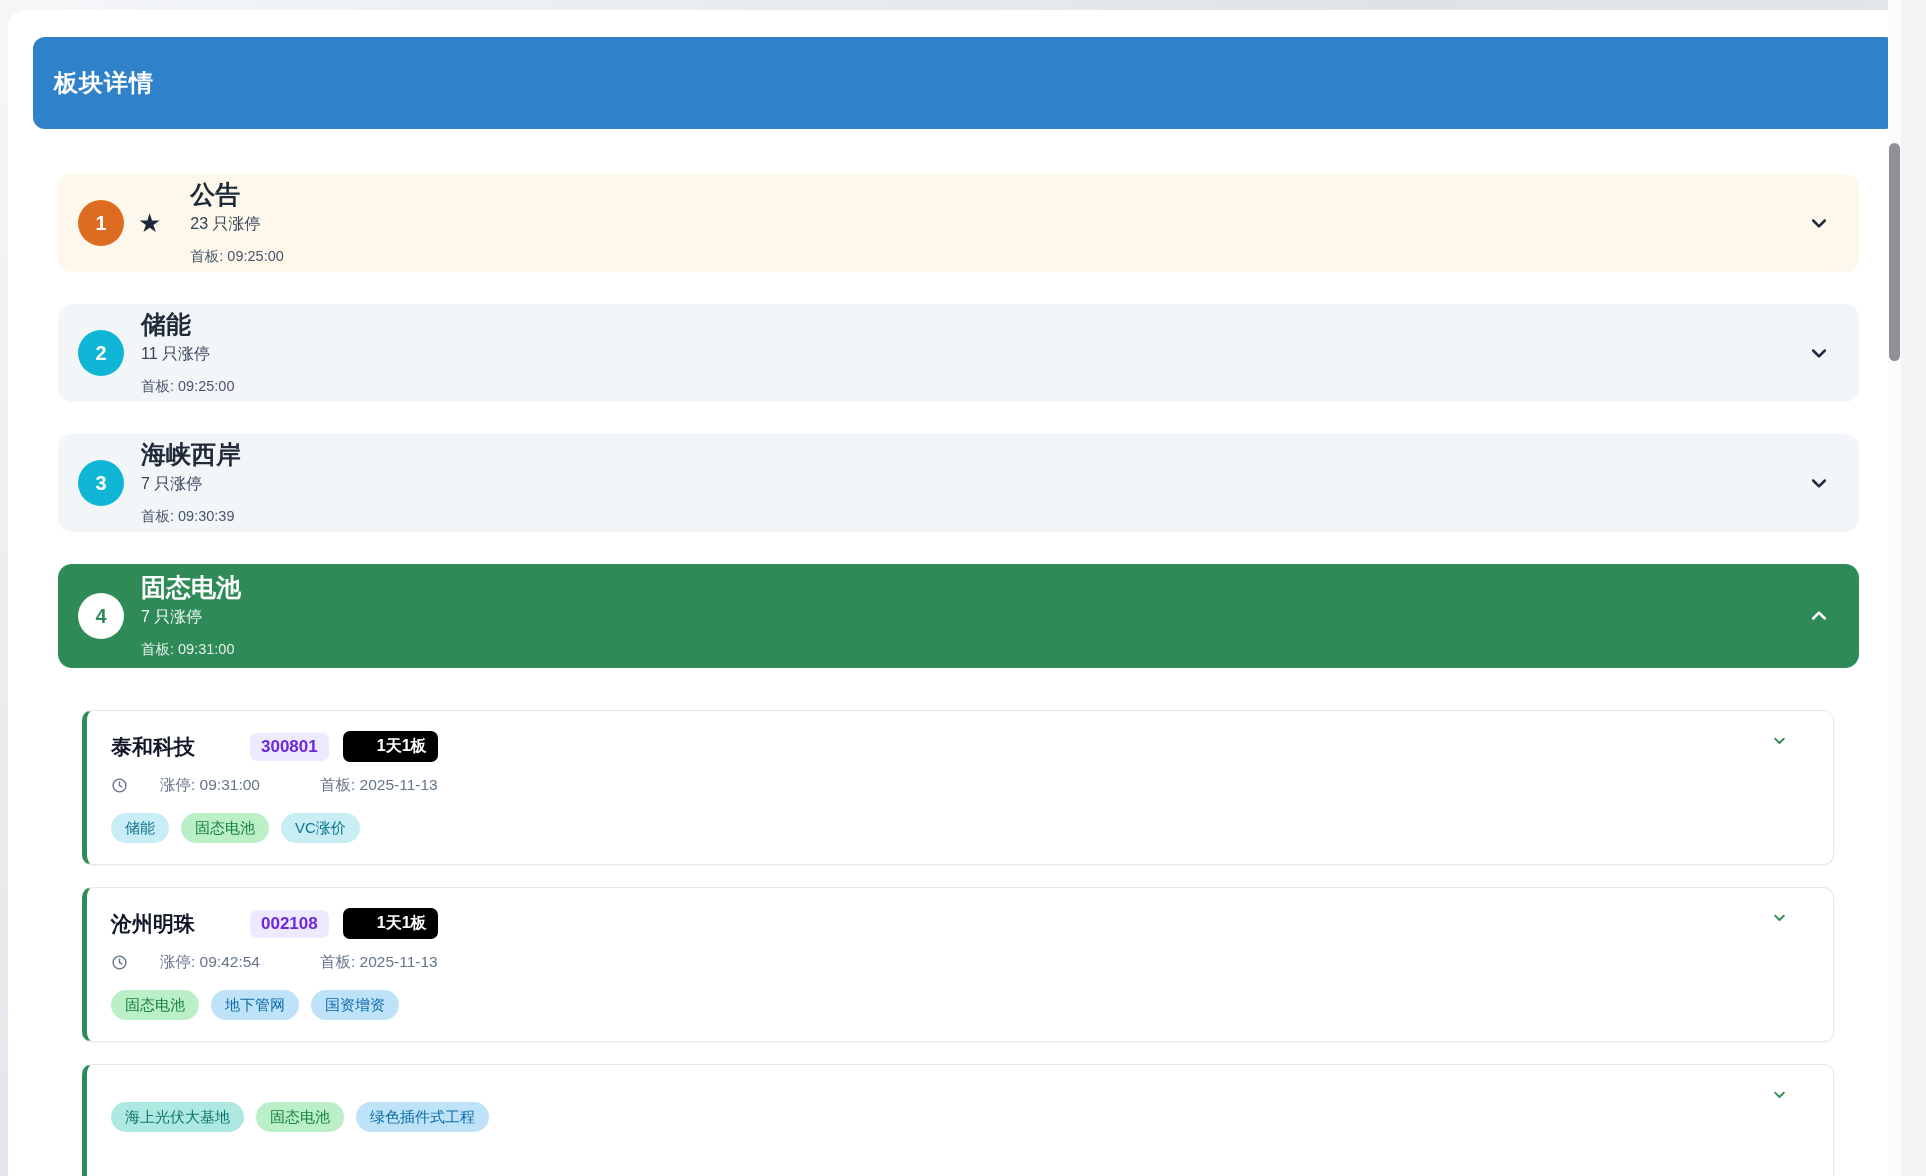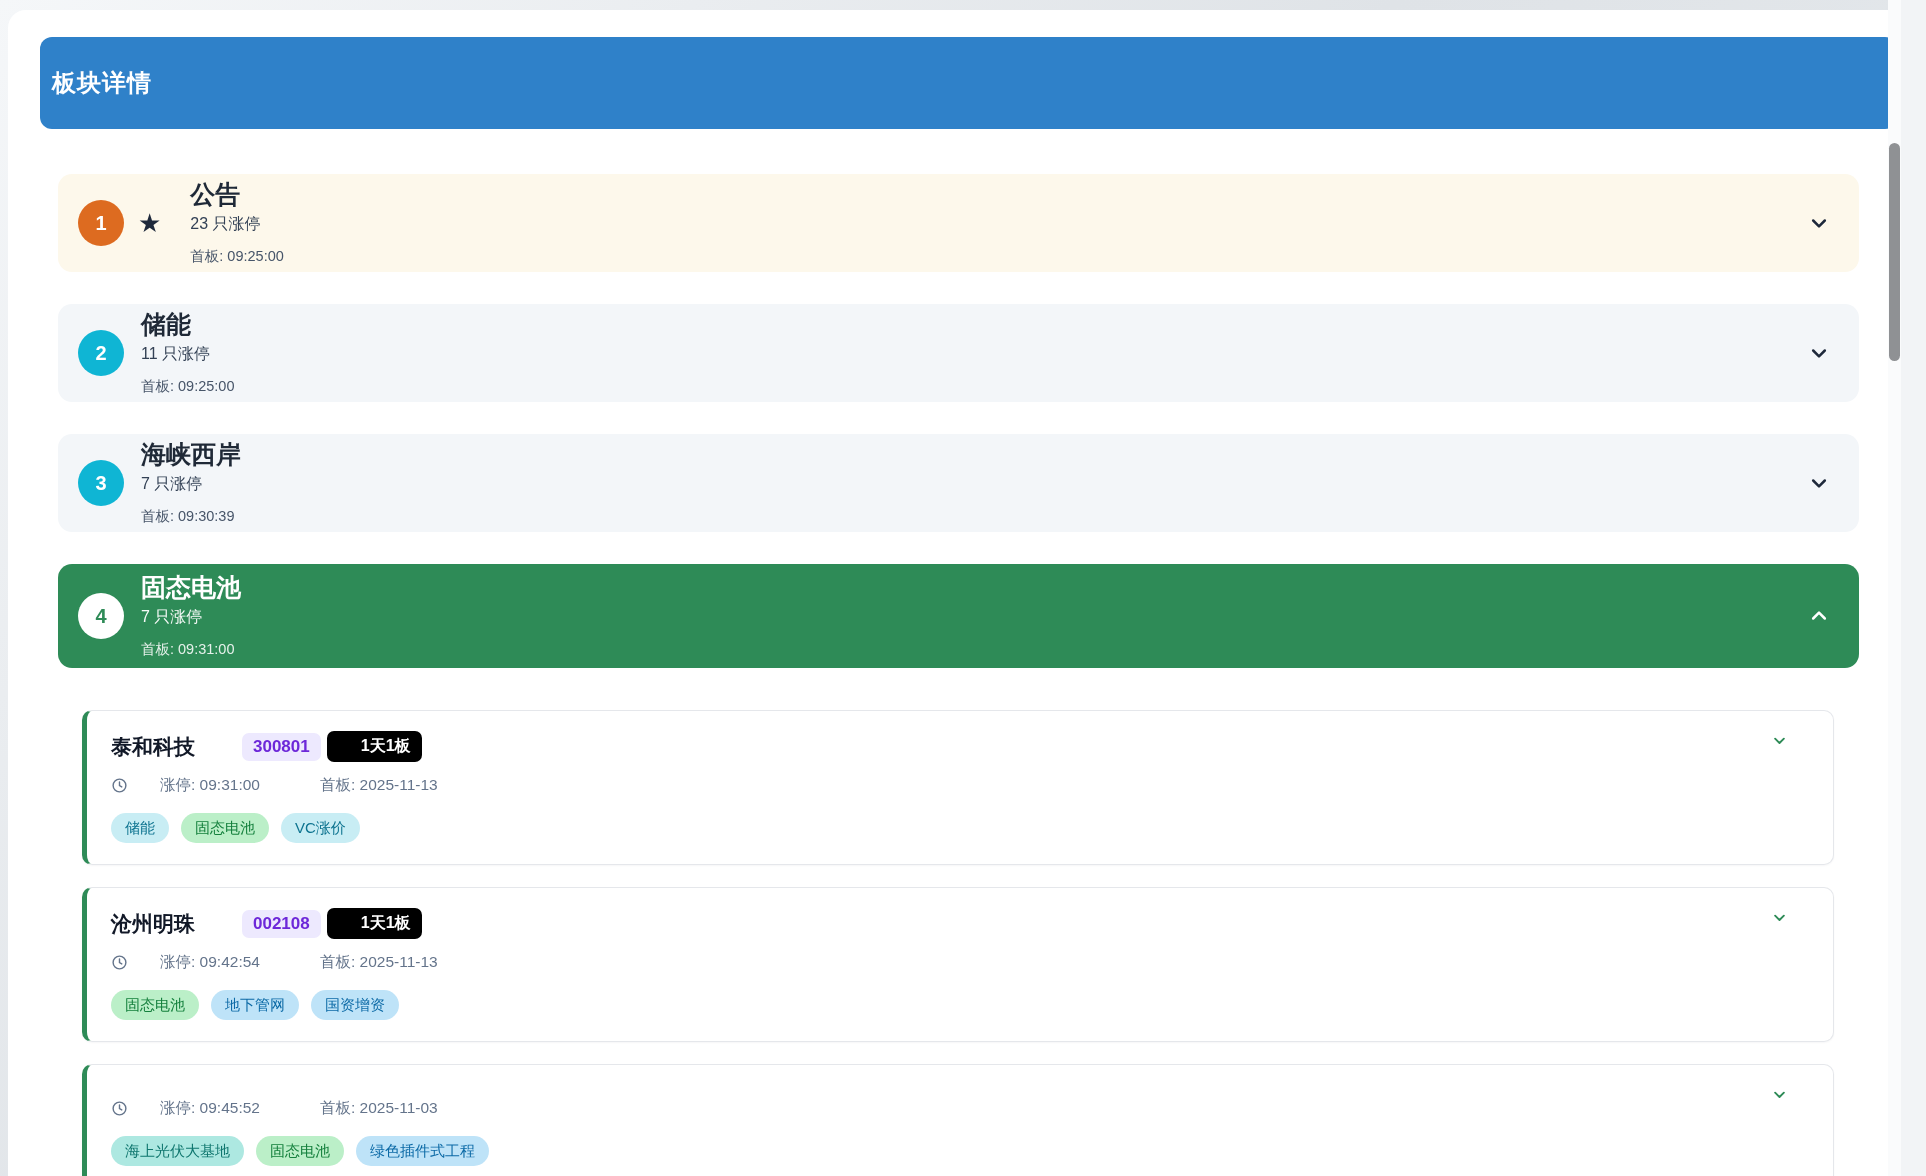--- a/index.html
+++ b/index.html
@@ -14,22 +14,22 @@
     background:#ffffff; border-radius:18px 18px 0 0;
     overflow:hidden;
   }
   
   .right-strip { position:absolute; top:0; right:0; width:25px; height:1176px; background:#f2f4f6; z-index:6; }
   .scrollbar-track { position:absolute; top:0; right:25px; width:13px; height:1176px; background:#fafbfc; z-index:6; }
   .scrollbar-thumb { position:absolute; top:143px; left:1px; width:11px; height:218px; background:#8f9194; border-radius:6px; }
 
   
   .hdr {
-    margin:27px 29px 0 32px; height:92px; background:#2F81C9; border-radius:12px;
-    display:flex; align-items:center; padding:0 12px; color:#fff;
+    margin:27px 29px 0 25px; height:92px; background:#2F81C9; border-radius:12px;
+    display:flex; align-items:center; padding:0 21px; color:#fff;
   }
   .hdr-title { font-size:24px; font-weight:bold; letter-spacing:1px; }
   .hdr-badges { margin-left:auto; display:flex; gap:13px; }
   .hdr-badge { height:37px; border-radius:6px; display:flex; align-items:center; padding:0 15px; font-size:20px; font-weight:bold; }
   .hdr-badge.white { background:#f7f9fb; color:#2F81C9; }
   .hdr-badge.red { background:#E23B3C; color:#fff; }
 
   
   .sectors { margin:45px 67px 0 50px; display:flex; flex-direction:column; gap:32px; }
   .sector {
@@ -59,21 +59,21 @@
   .sec-chev { position:absolute; right:30px; top:50%; transform:translateY(-50%); color:#1E293B; display:flex; }
   .sector.green .sec-chev { color:#ffffff; }
 
   
   .stocks { margin:42px 92px 0 74px; display:flex; flex-direction:column; gap:22px; }
   .card {
     position:relative; background:#fff; border:1px solid #E5E7EB; border-left:5px solid #2E8B57;
     border-radius:10px; padding:20px 24px 20px 24px; min-height:155px;
     box-shadow:0 1px 2px rgba(16,24,40,.04); cursor:pointer;
   }
-  .card-top { display:flex; align-items:center; gap:6px; }
+  .card-top { display:flex; align-items:center; gap:14px; }
   .stock-name { font-size:21px; font-weight:bold; color:#111827; }
   .code-badge { background:#EDE9FE; color:#6D28D9; font-weight:bold; font-size:17px; padding:4px 11px; border-radius:7px;margin-left:41px; }
   .streak-badge { font-weight:bold; font-size:16px; color:#fff; padding:5px 11px; border-radius:7px; }
   .streak-badge[data-variant="green"] { background:#000000;padding-left:34px; }
   .streak-badge[data-variant="red"]   { background:#E23B3C; }
   .card-detail { margin-top:13px; display:flex; align-items:center; color:#64748B; font-size:15.5px;gap:24px; }
   .clock { display:flex; margin-right:8px; color:#64748B; }
   .detail-first { margin-left:36px; }
   .card-tags { margin-top:17px; display:flex; gap:12px; }
   .tag { font-size:15px; padding:6px 14px; border-radius:999px; line-height:1.2; }
@@ -213,30 +213,20 @@
         <span class="tag" data-variant="blue">国资增资</span>
       </div>
       <span class="card-chev">
         <svg width="15" height="15" viewBox="0 0 24 24">
             <polyline points="5 9 12 16 19 9" fill="none" stroke="currentColor" stroke-width="3" stroke-linecap="round" stroke-linejoin="round"></polyline>
           </svg>
       </span>
     </div>
 
     <div class="card">
-      <div class="card-detail">
-        <span class="clock">
-          <svg width="17" height="17" viewBox="0 0 24 24">
-              <circle cx="12" cy="12" r="9" fill="none" stroke="currentColor" stroke-width="2"></circle>
-              <path d="M12 7v5l3.2 2" fill="none" stroke="currentColor" stroke-width="2" stroke-linecap="round"></path>
-            </svg>
-        </span>
-        <span>涨停: 09:45:52</span>
-        <span class="detail-first">首板: 2025-11-03</span>
-      </div>
       <div class="card-tags">
         <span class="tag" data-variant="teal">海上光伏大基地</span>
         <span class="tag" data-variant="green">固态电池</span>
         <span class="tag" data-variant="blue">绿色插件式工程</span>
       </div>
       <span class="card-chev">
         <svg width="15" height="15" viewBox="0 0 24 24">
             <polyline points="5 9 12 16 19 9" fill="none" stroke="currentColor" stroke-width="3" stroke-linecap="round" stroke-linejoin="round"></polyline>
           </svg>
       </span>

